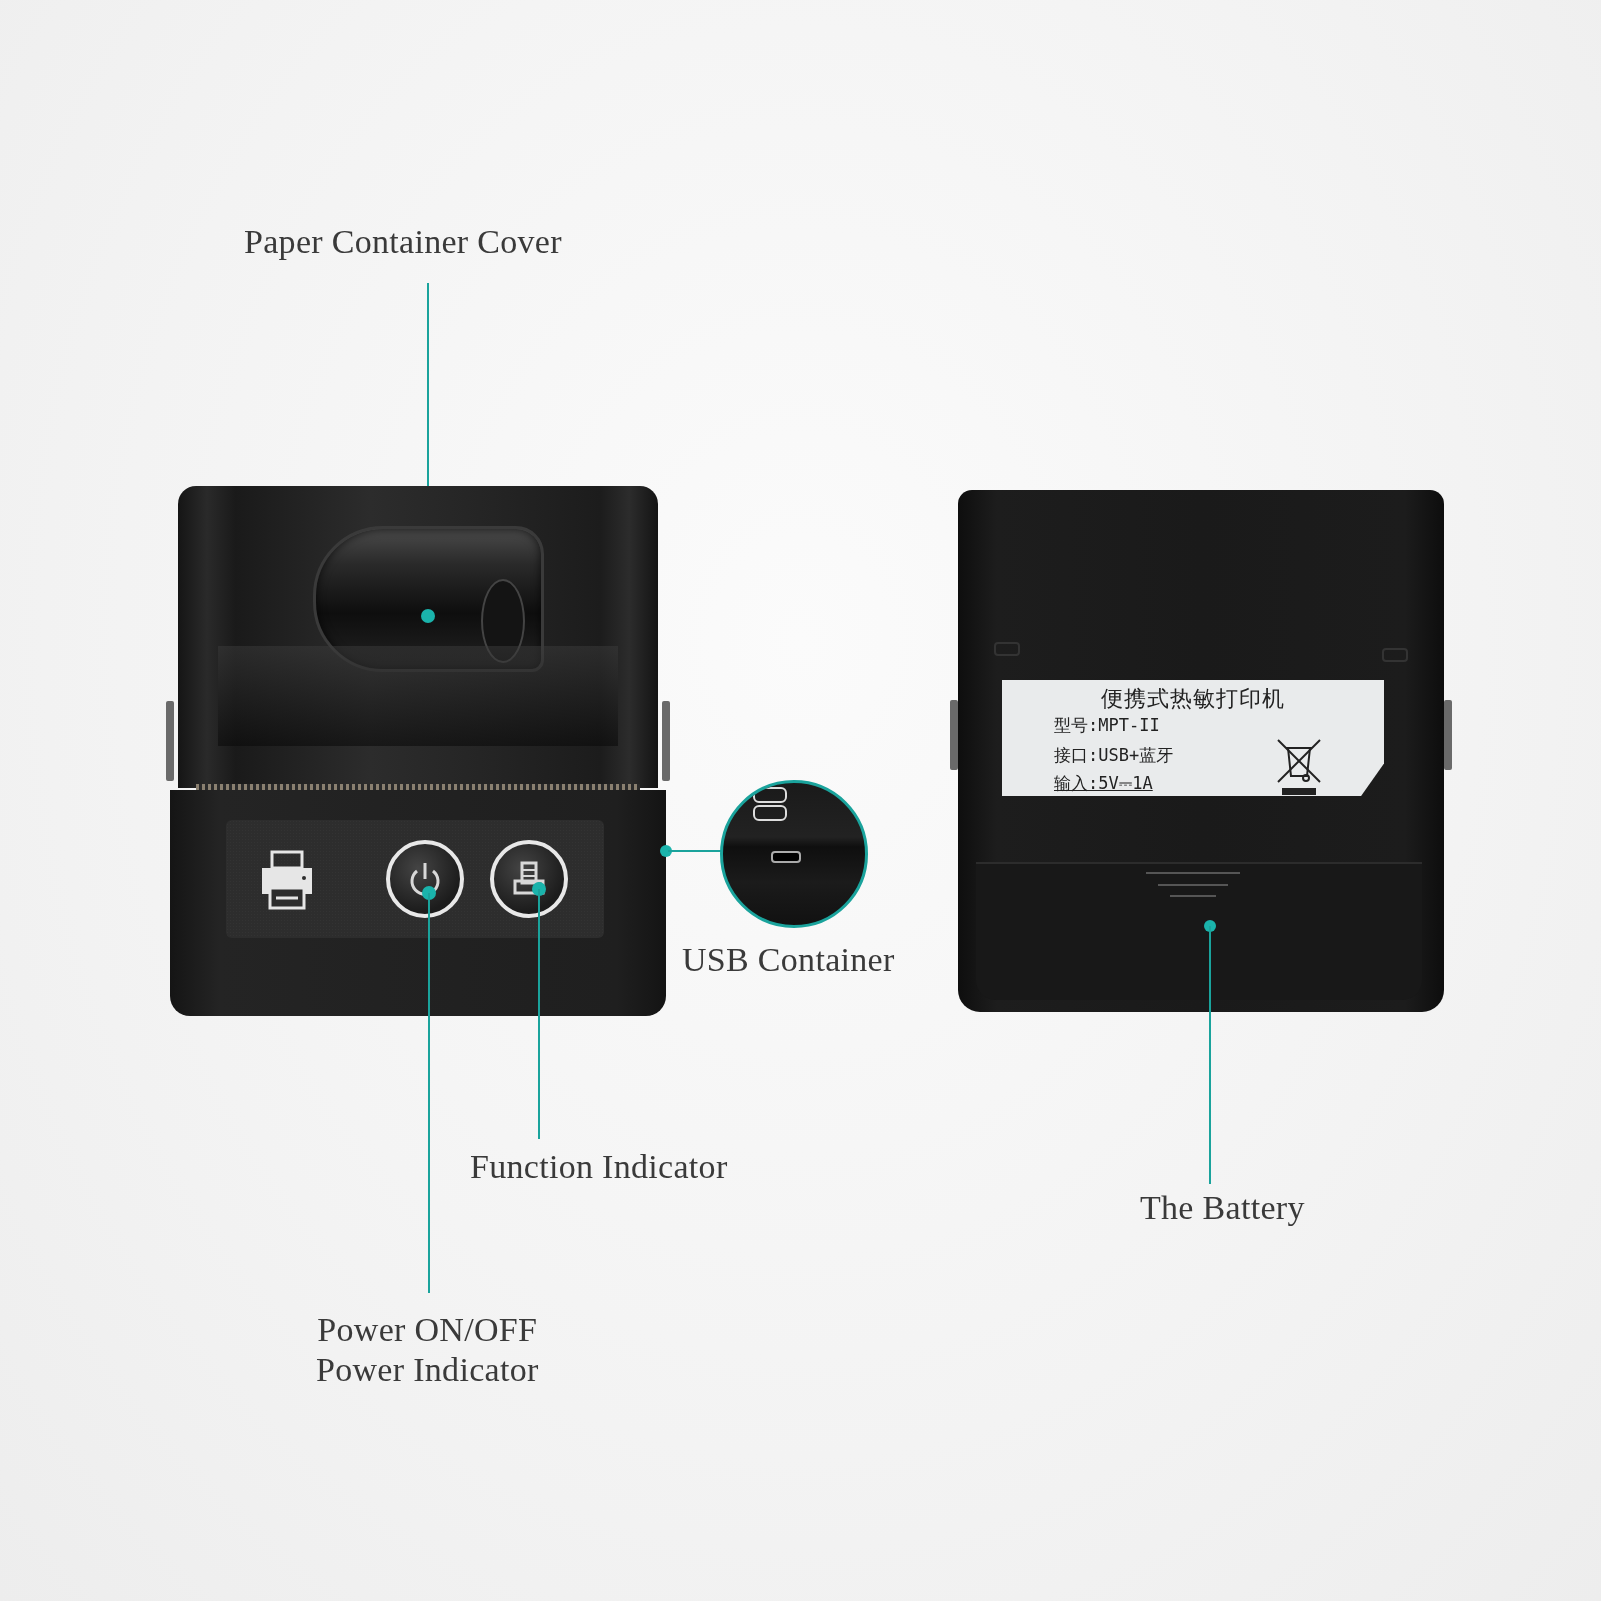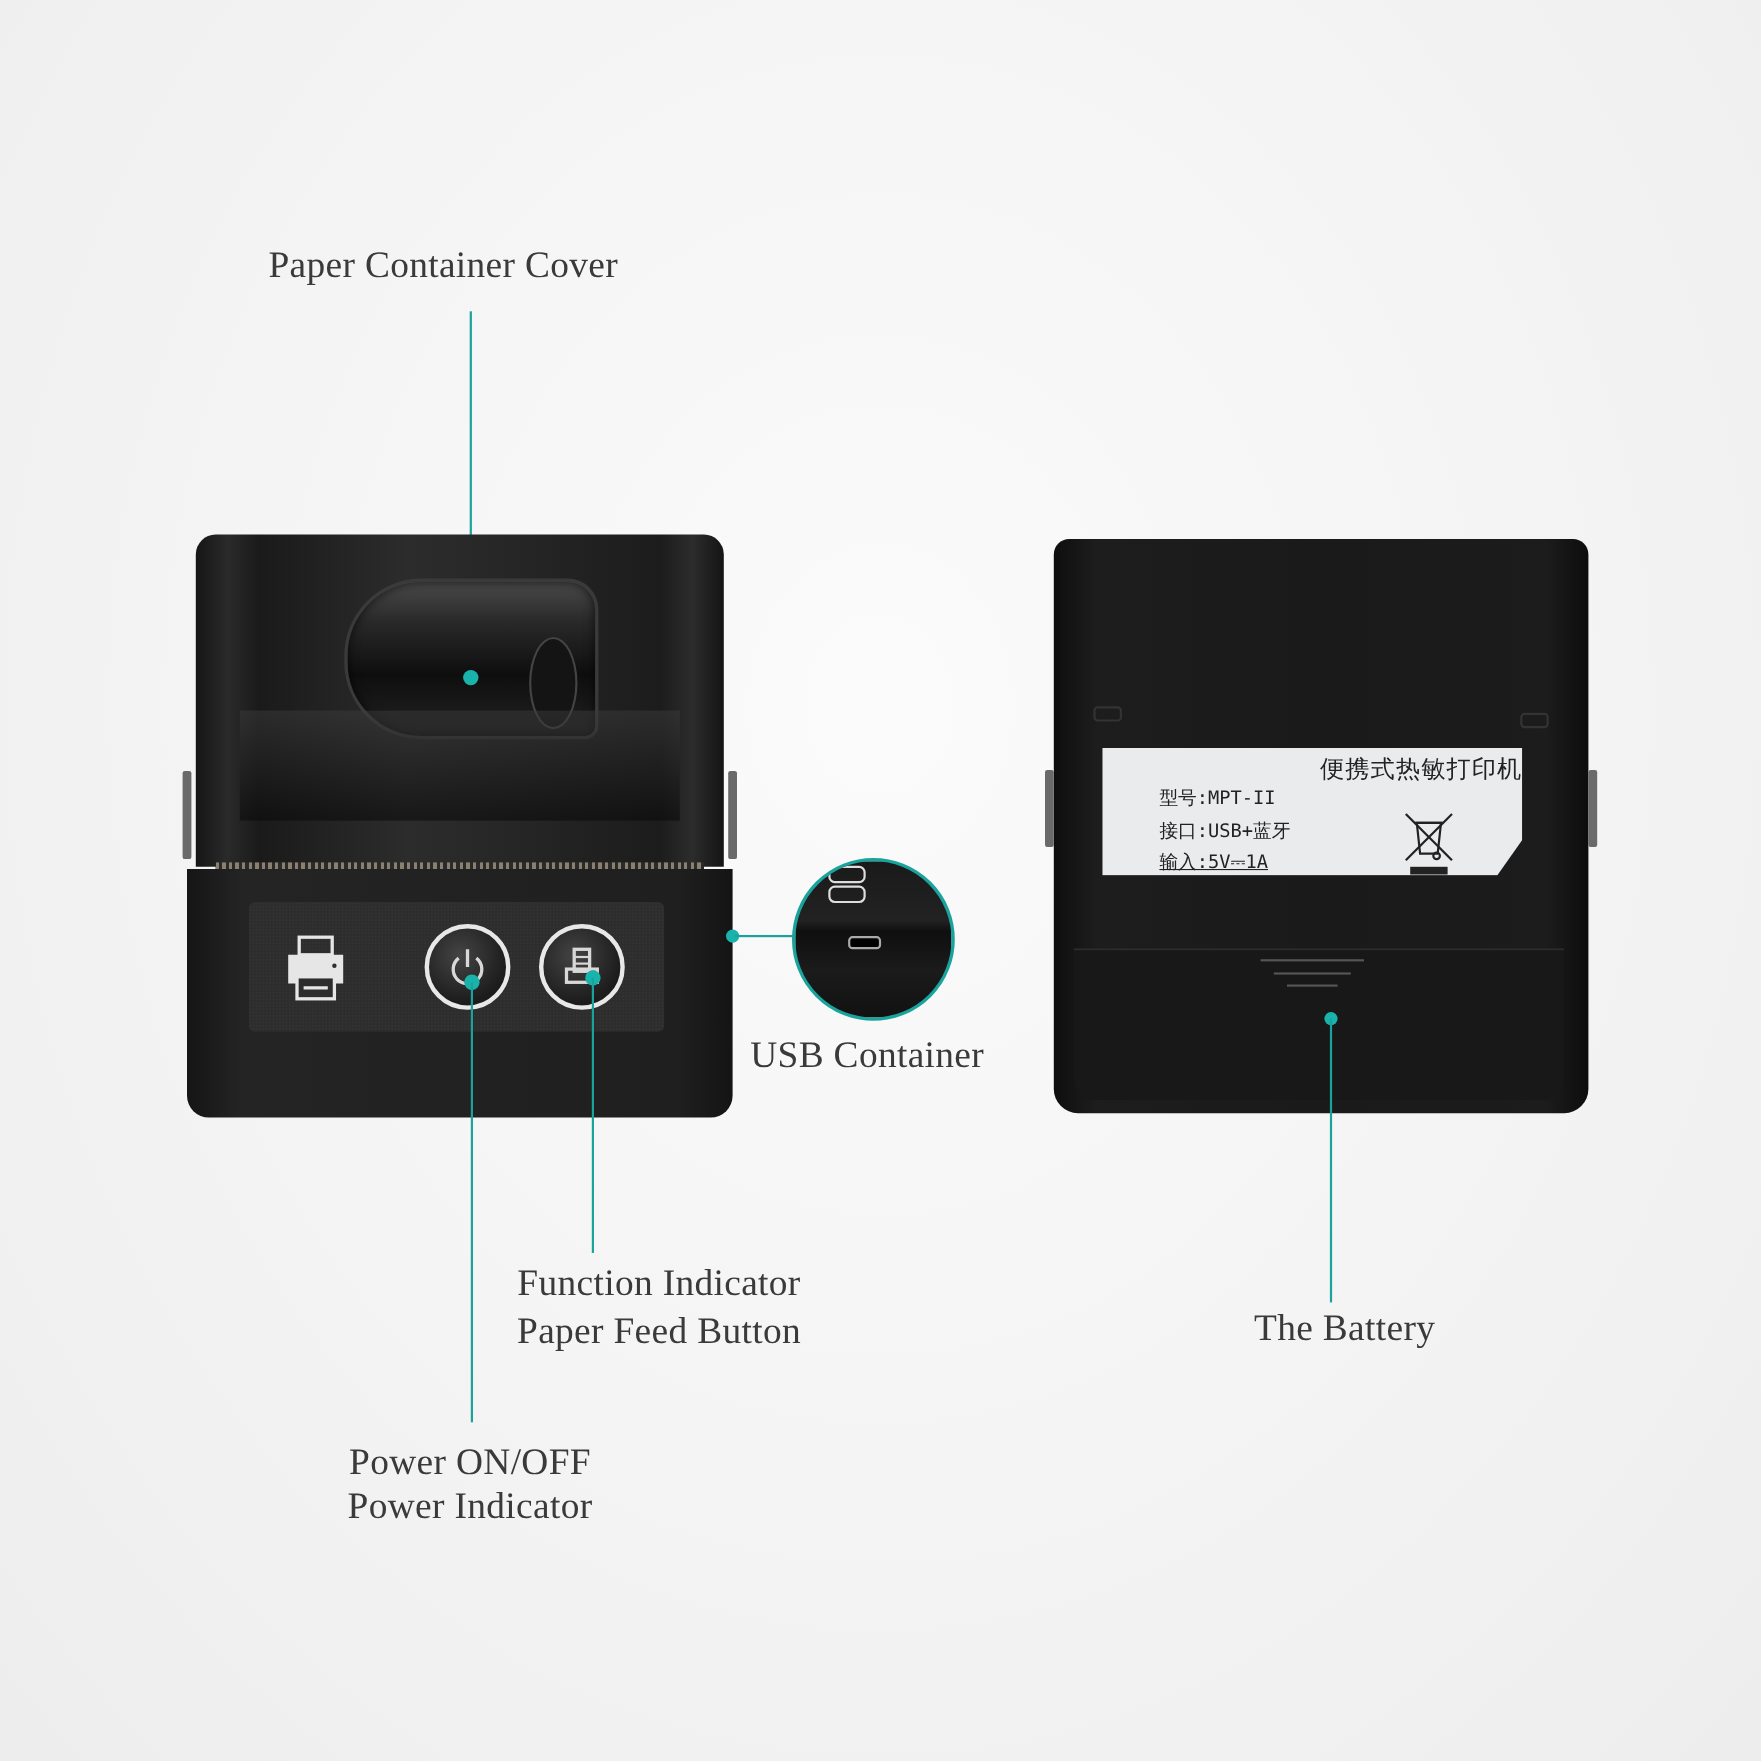--- a/index.html
+++ b/index.html
@@ -74,41 +74,40 @@
   
   .back {
     position:absolute; left:958px; top:490px; width:486px; height:522px;
     background: linear-gradient(90deg,#0e0e0e 0%,#1d1d1d 8%,#1a1a1a 50%,#1c1c1c 92%,#0d0d0d 100%);
     border-radius:14px 14px 22px 22px;
   }
   .label-plate {
     position:absolute; left:44px; top:190px; width:382px; height:116px;
     background:#e9ebec; clip-path: polygon(0 0,100% 0,100% 72%,94% 100%,0 100%);
   }
-  .plate-title { position:absolute; left:0; right:0; top:4px; text-align:right; font-size:22px; color:#222; letter-spacing:1px; }
+  .plate-title { position:absolute; left:0; right:0; top:4px; text-align:center; font-size:22px; color:#222; letter-spacing:1px; }
   .plate-row { position:absolute; left:52px; font-size:17px; color:#222; font-family:"DejaVu Sans Mono", monospace; }
   .weee { position:absolute; left:274px; top:58px; width:46px; height:58px; }
   .battery-door {
     position:absolute; left:18px; top:372px; width:446px; height:136px;
     border-top:2px solid #2c2c2c; background:#181818; border-radius:0 0 20px 20px;
   }
   .grip { position:absolute; height:2px; background:#555; }
   .slot { position:absolute; width:22px; height:10px; border:2px solid #333; border-radius:4px; }
 </style>
 </head>
 <body>
 
 <div class="label" style="left:244px; top:222px;">Paper Container Cover</div>
 <div class="vline" style="left:427px; top:283px; height:330px;"></div>
 
 <div class="label" style="left:682px; top:940px;">USB Container</div>
 
 <div class="label" style="left:470px; top:1147px; text-align:center;">
   <div>Function Indicator</div>
-  <div style="margin-top:4px;">Paper Feed Button</div>
 </div>
 
 <div class="label" style="left:316px; top:1310px;">
   <div>Power ON/OFF</div>
   <div>Power Indicator</div>
 </div>
 
 <div class="label" style="left:1140px; top:1188px;">The Battery</div>
 
 <div class="front">

